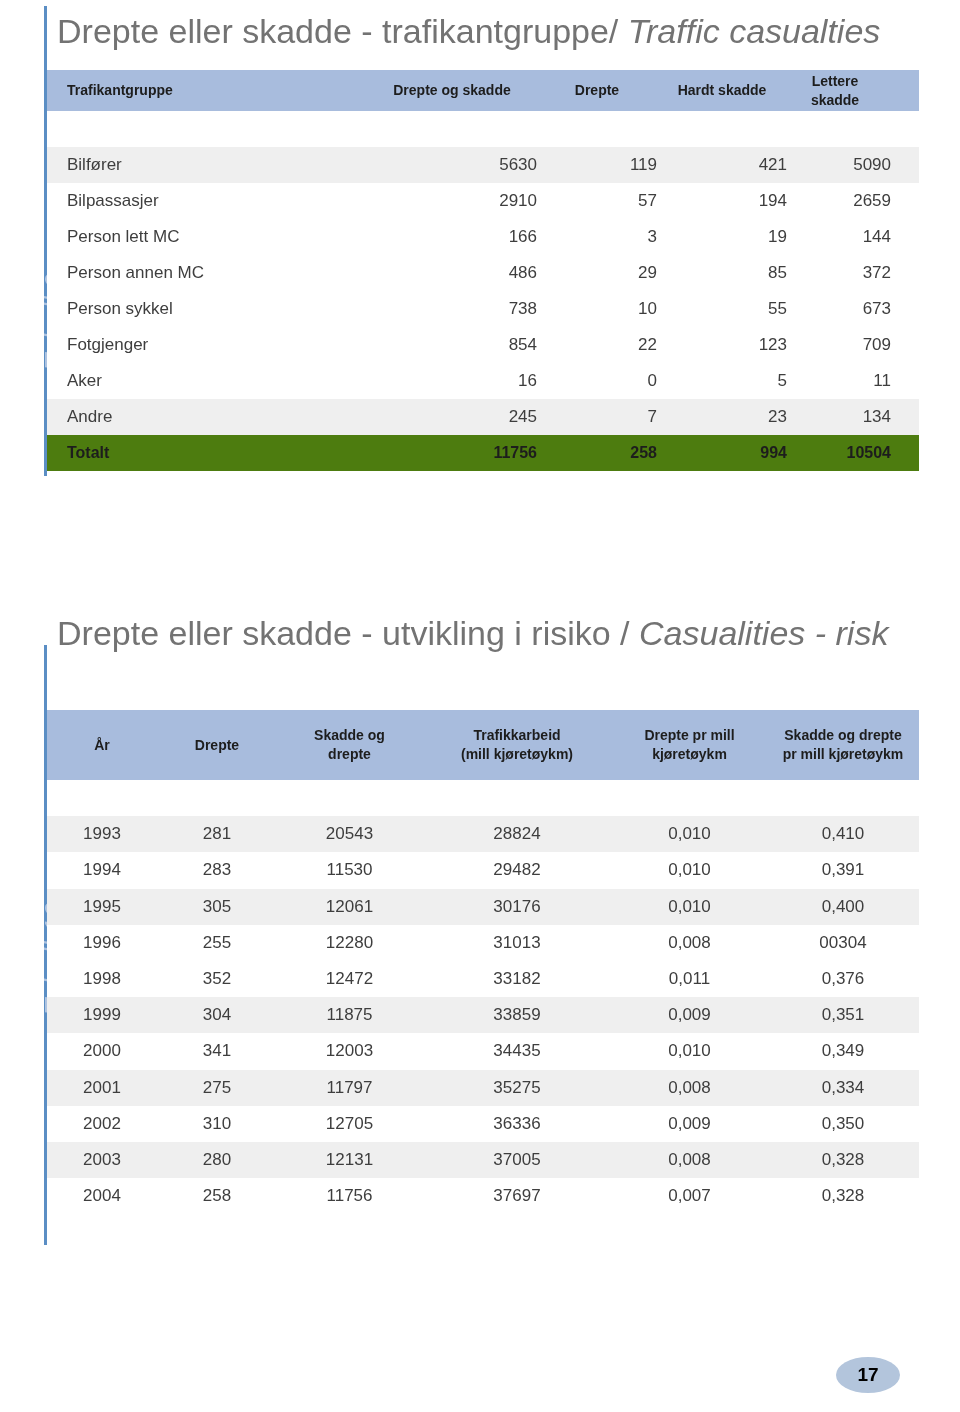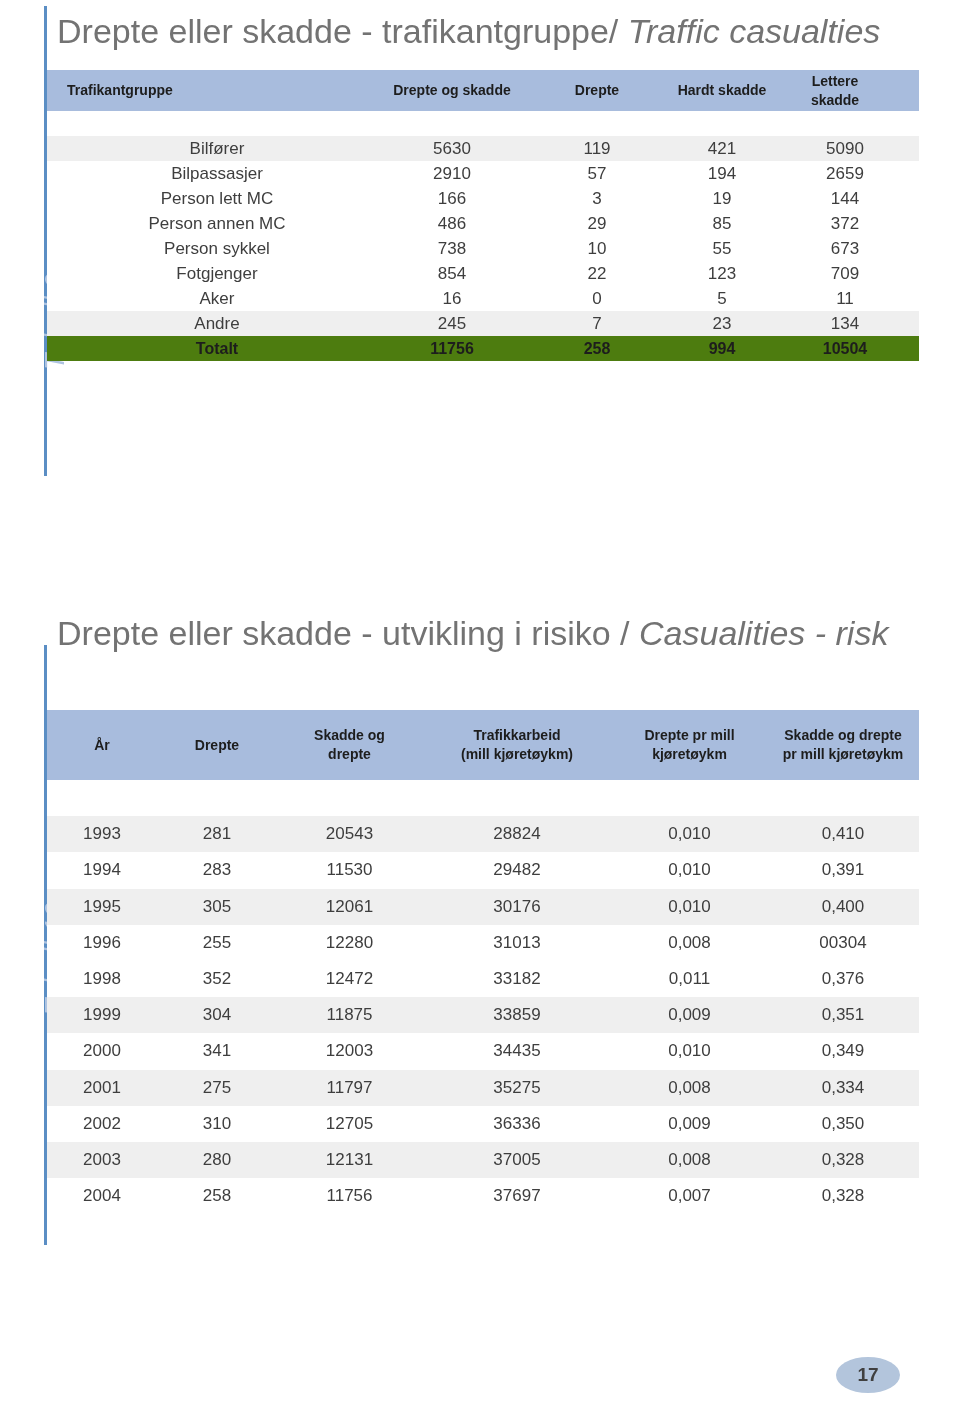--- a/index.html
+++ b/index.html
@@ -87,41 +87,41 @@
     background: #ffffff;
     height: 12px;
   }
   .c-left  { text-align: left; }
   .c-right { text-align: right; }
   .c-cent  { text-align: center; }
 
   
   #t9 { left: 47px; top: 70px; width: 872px; }
   #t9 th { height: 41px; }
-  #t9 tbody td { height: 25px; text-align: center; }
+  #t9 tbody td { height: 36px; }
   #t9 thead th.h0 { padding-left: 20px; }
   #t9 tbody td.n0 { padding-left: 20px; }
-  #t9 tbody td.nn { padding-right: 16px; }
+  #t9 tbody td.nn { padding-right: 28px; }
   #t9 thead th.hn { padding-right: 36px; }
 
   
   #t10 { left: 47px; top: 710px; width: 872px; }
   #t10 th { height: 70px; }
   #t10 tbody td { height: 36.2px; }
 
   
   .page-badge {
     position: absolute;
     left: 836px;
     top: 1357px;
     width: 64px;
     height: 36px;
     border-radius: 50%;
     background: #b3c5dc;
-    color: #404040;
+    color: #000000;
     font-size: 19px;
     font-weight: bold;
     display: flex;
     align-items: center;
     justify-content: center;
   }
 </style>
 </head>
 <body>
 

